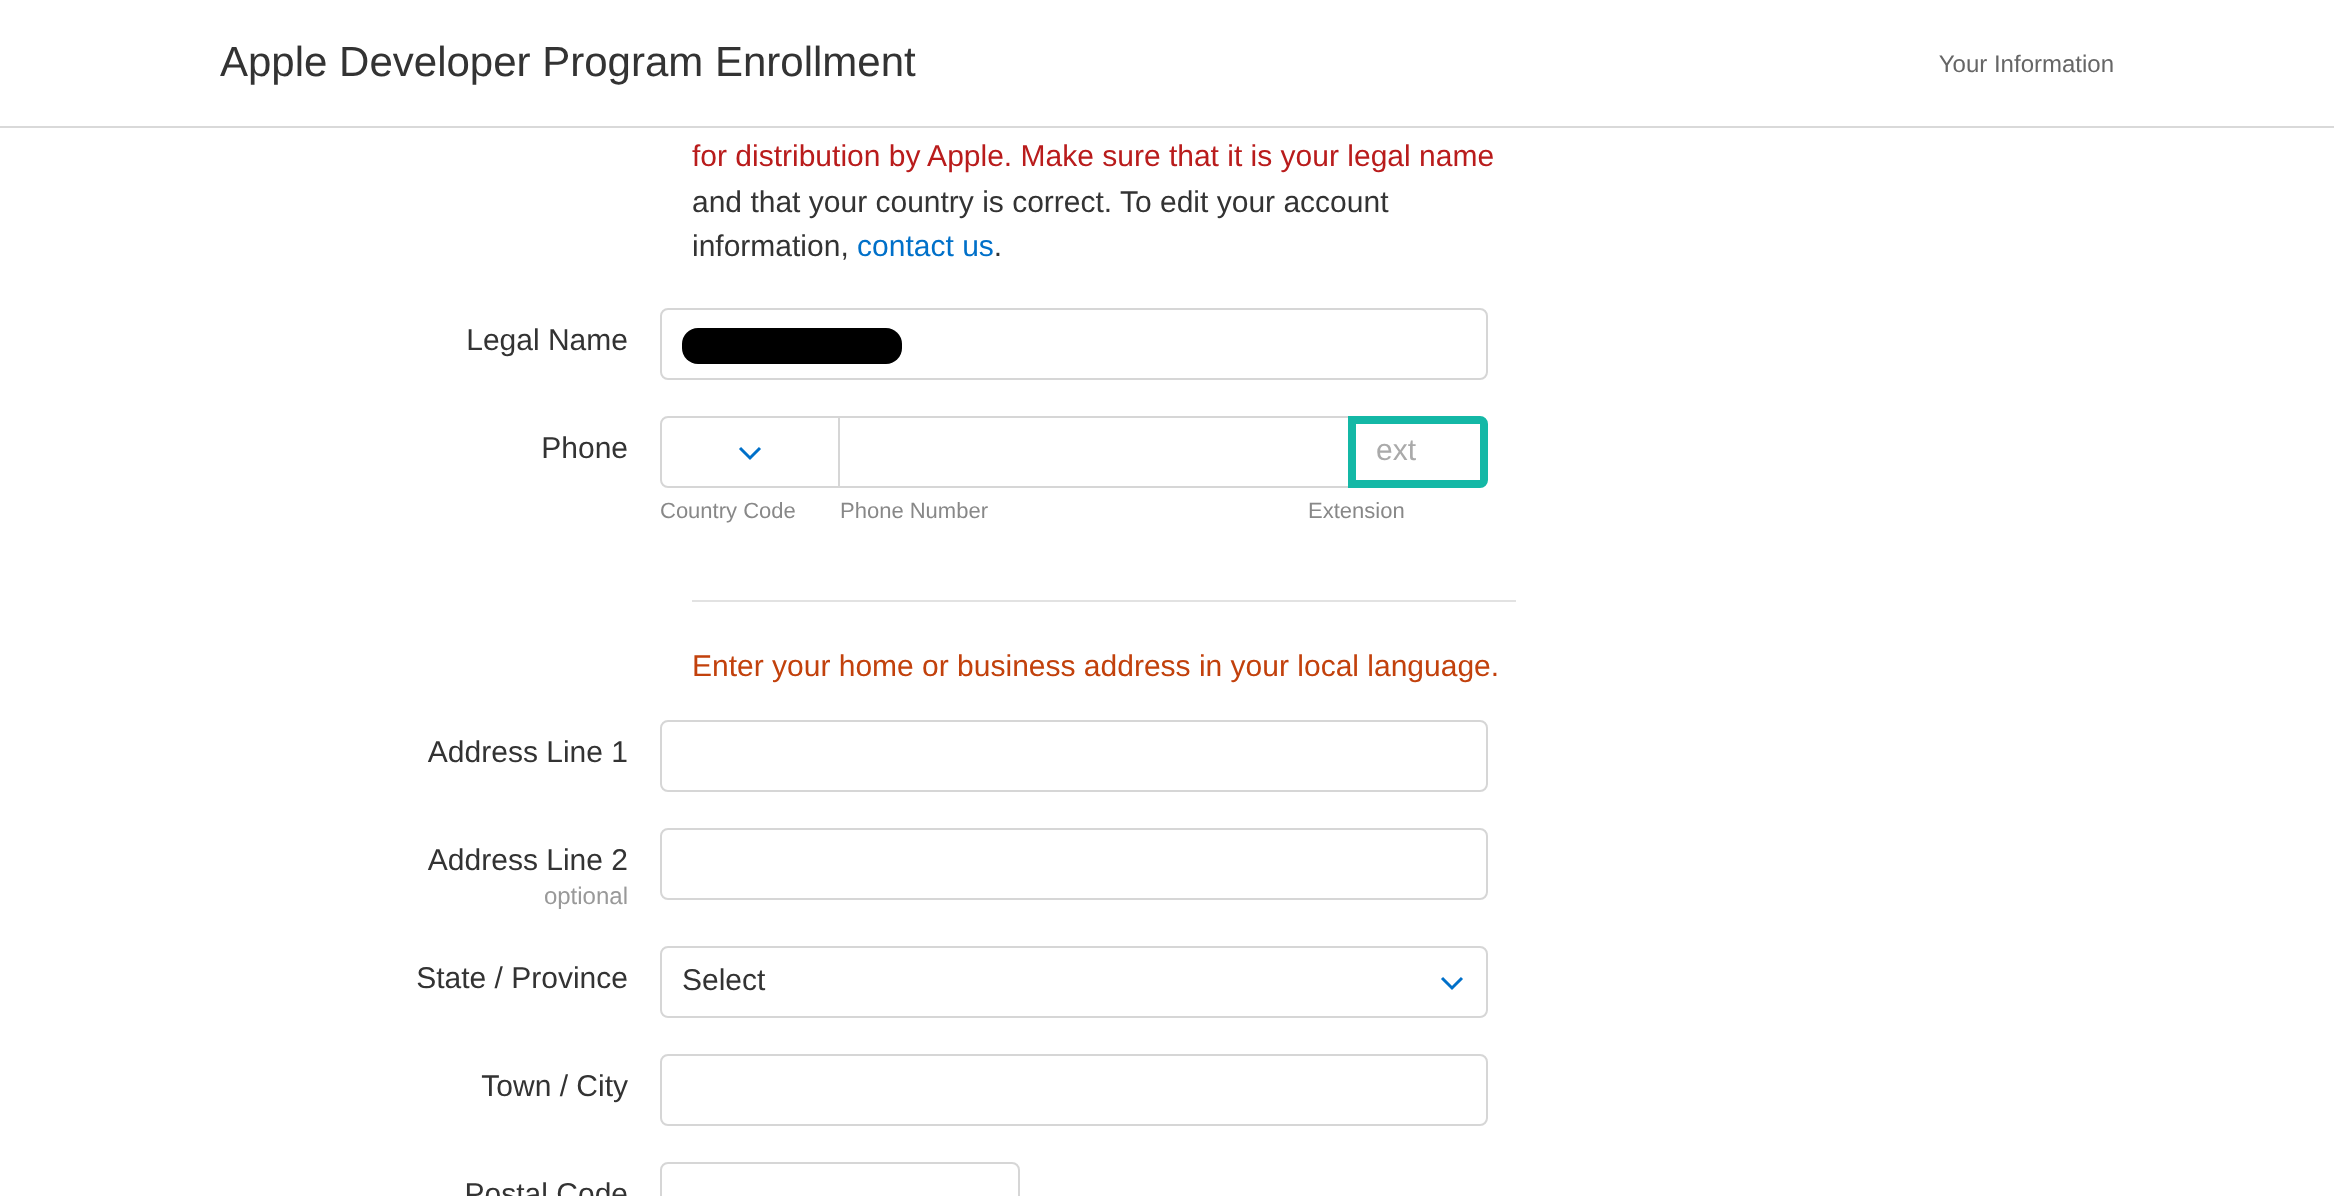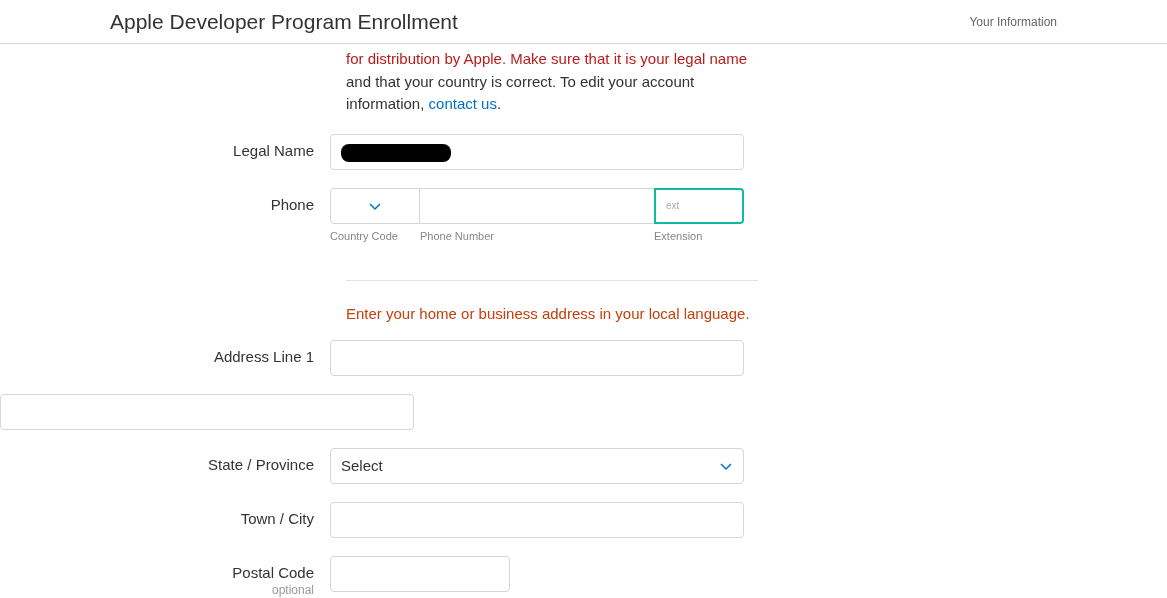--- a/index.html
+++ b/index.html
@@ -9,21 +9,21 @@
     font-family: -apple-system, BlinkMacSystemFont, "Helvetica Neue", Helvetica, Arial, sans-serif;
     color: #333;
     background: #fff;
     font-size: 15px;
   }
   .header {
     display: flex;
     align-items: center;
     justify-content: space-between;
     padding: 0 110px 0 110px;
-    height: 44px;
+    height: 64px;
     border-bottom: 1px solid #d9d9d9;
   }
   .header-title {
     font-size: 21px;
     font-weight: 400;
     color: #333;
   }
   .header-right {
     font-size: 12px;
     color: #666;
@@ -116,26 +116,26 @@
   .phone-group .pn {
     flex: 1;
     border: 1px solid #d6d6d6;
     border-left: none;
     border-right: none;
     height: 36px;
     padding: 0 10px;
     font-size: 15px;
   }
   .phone-group .ext {
-    width: 90px;
-    border: 2px solid #14b8a6;
+    width: 70px;
+    border: 4px solid #14b8a6;
     border-radius: 0 4px 4px 0;
     height: 36px;
     padding: 0 10px;
-    font-size: 10px;
+    font-size: 15px;
   }
   .phone-sublabels {
     display: flex;
     font-size: 11px;
     color: #888;
     margin-top: 6px;
   }
   .phone-sublabels .s1 { width: 90px; }
   .phone-sublabels .s2 { flex: 1; }
   .phone-sublabels .s3 { width: 90px; }
@@ -224,20 +224,24 @@
   <div class="address-intro">Enter your home or business address in your local language.</div>
 
   <div class="row">
     <div class="label-col">Address Line 1</div>
     <div class="field-col">
       <input class="text-input" type="text" style="">
     </div>
   </div>
 
   <div class="row">
+    <div class="label-col">
+      <span>Address Line 2</span>
+      <span class="sublabel">optional</span>
+    </div>
     <div class="field-col">
       <input class="text-input" type="text" style="">
     </div>
   </div>
 
   <div class="row">
     <div class="label-col">State / Province</div>
     <div class="field-col">
       <div class="select">
         <span>Select</span>

